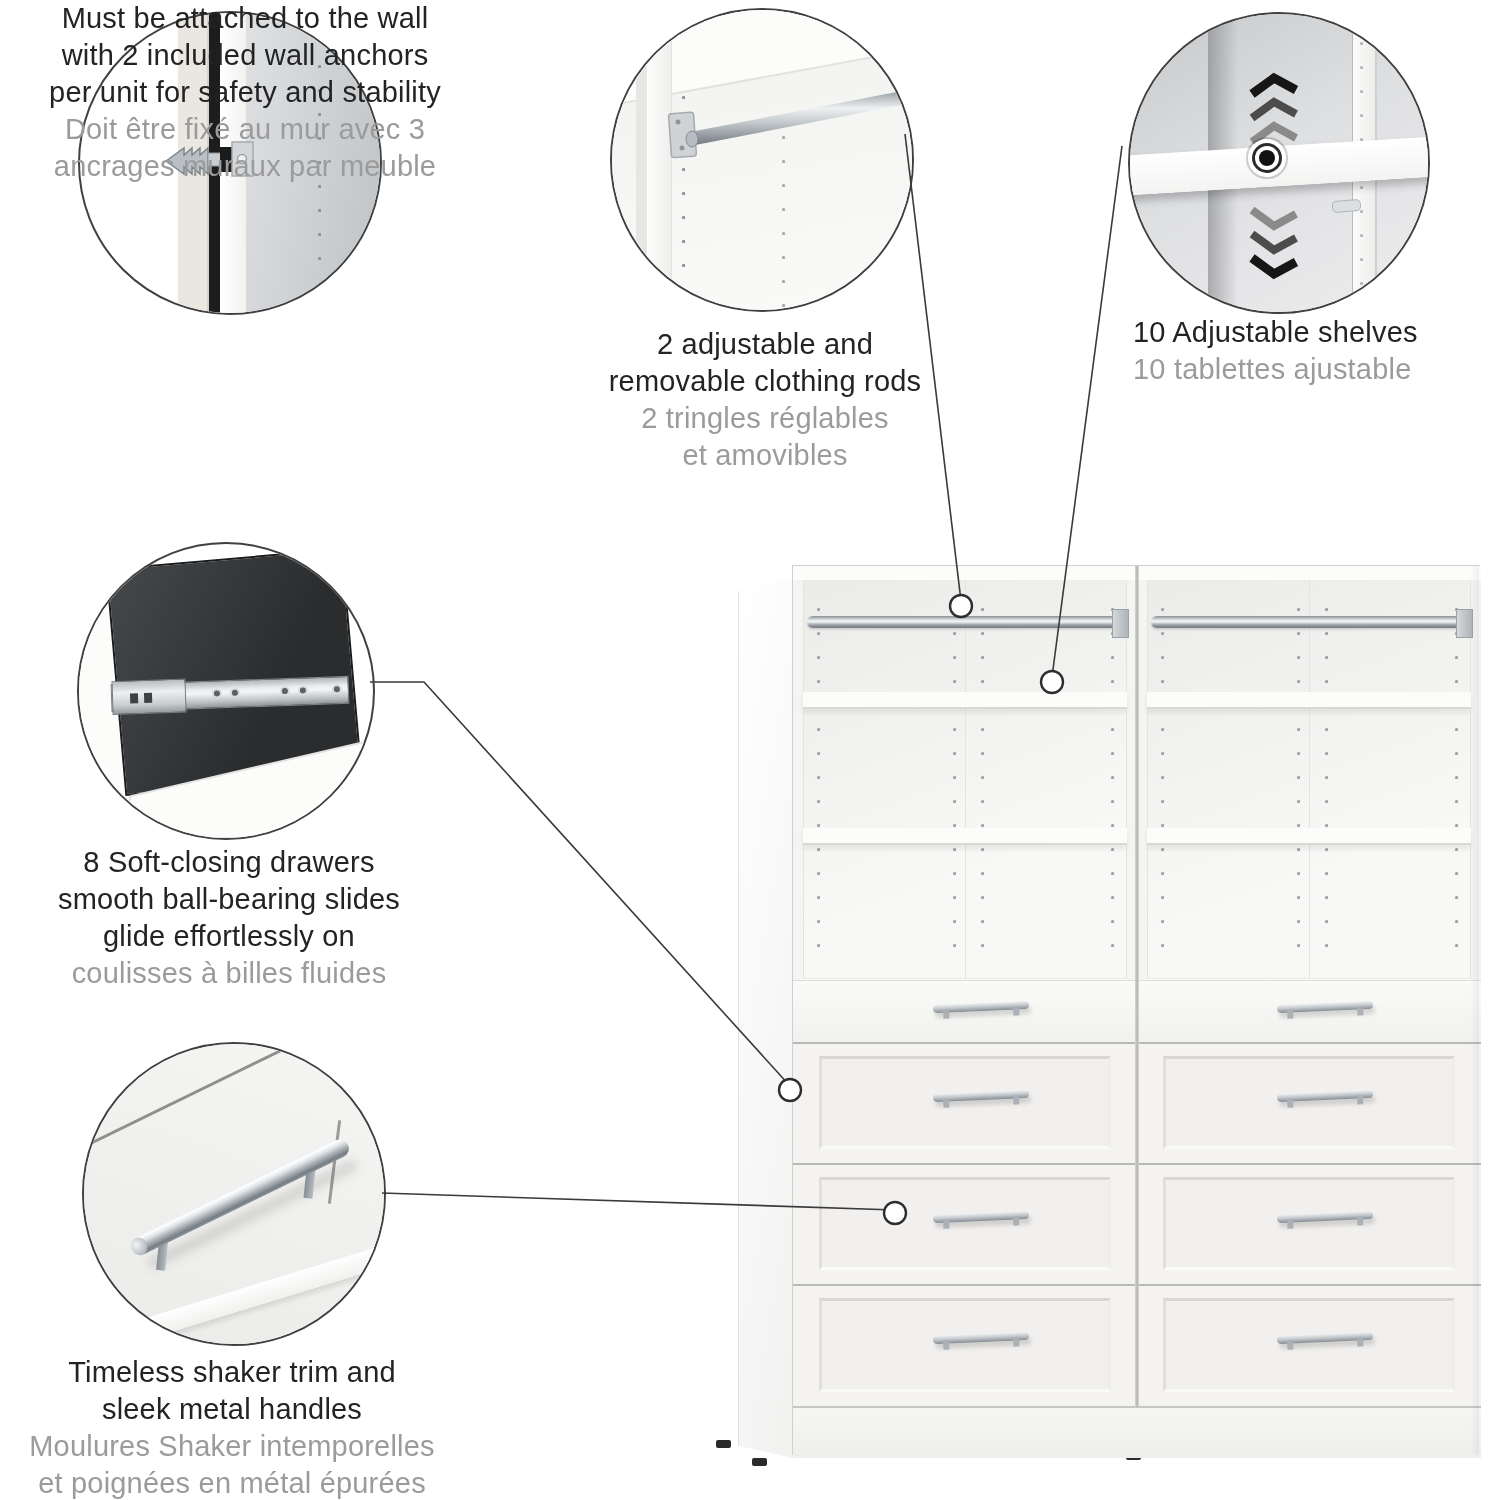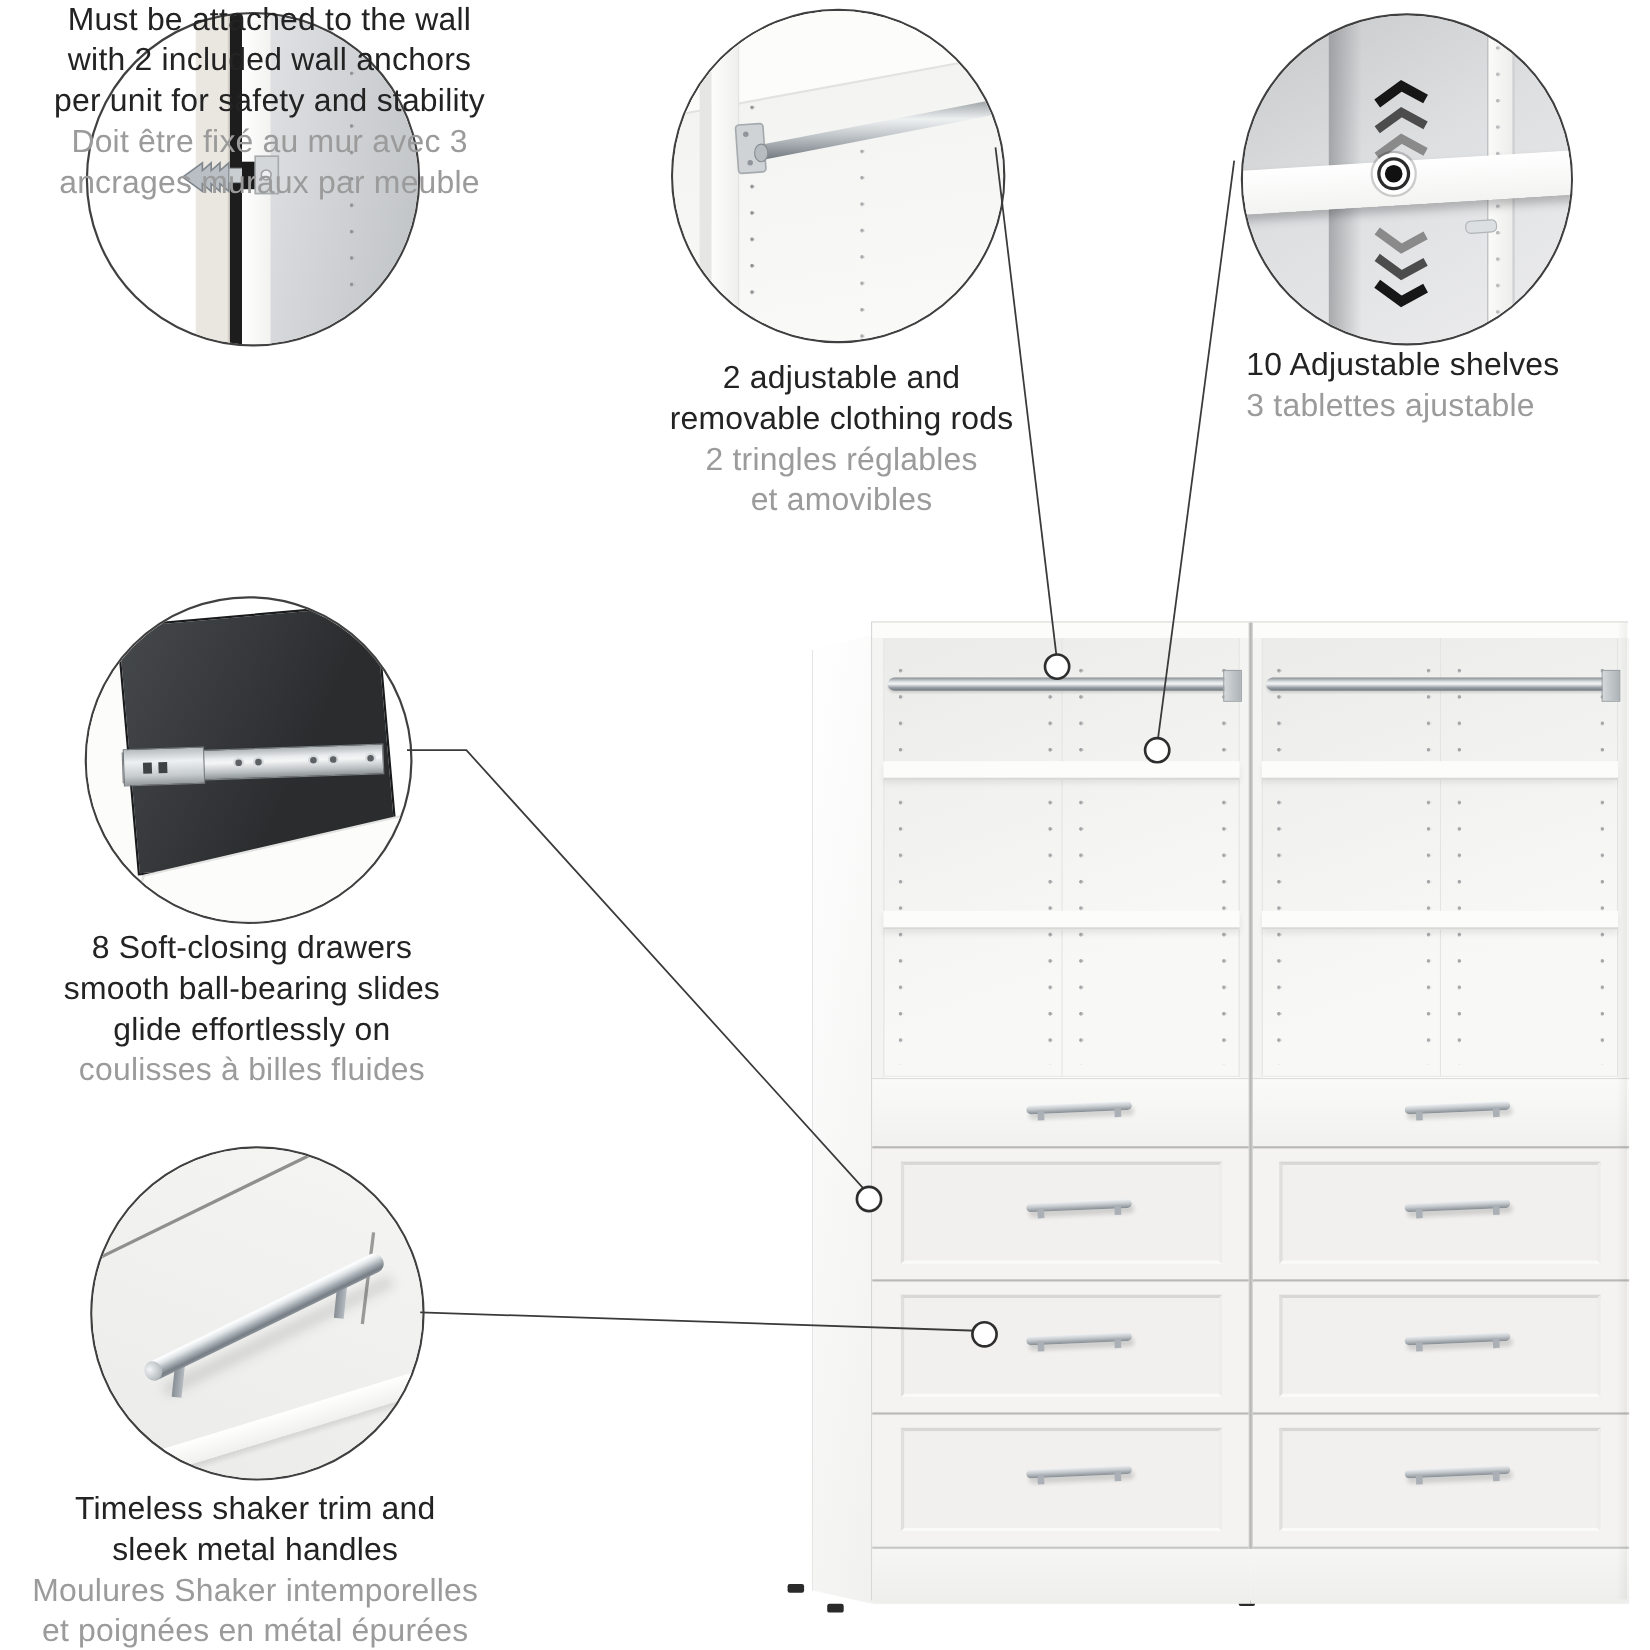--- a/index.html
+++ b/index.html
@@ -227,21 +227,21 @@
 
   <div class="tblock tb2 tb-center z3">
     <div class="en">2 adjustable and</div>
     <div class="en">removable clothing rods</div>
     <div class="fr">2 tringles réglables</div>
     <div class="fr">et amovibles</div>
   </div>
 
   <div class="tblock tb3 z3">
     <div class="en">10 Adjustable shelves</div>
-    <div class="fr">3 tablettes ajustable</div>
+    <div class="fr">10 tablettes ajustable</div>
   </div>
 
   <div class="tblock tb4 tb-center z3">
     <div class="en">8 Soft-closing drawers</div>
     <div class="en">smooth ball-bearing slides</div>
     <div class="en">glide effortlessly on</div>
     <div class="fr">coulisses à billes fluides</div>
   </div>
 
   <div class="tblock tb5 tb-center z3">

